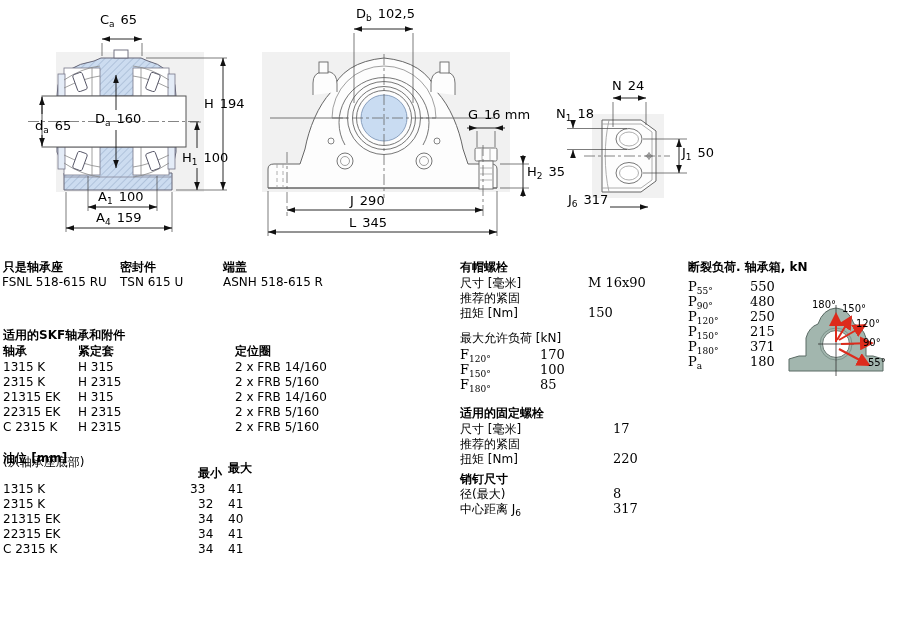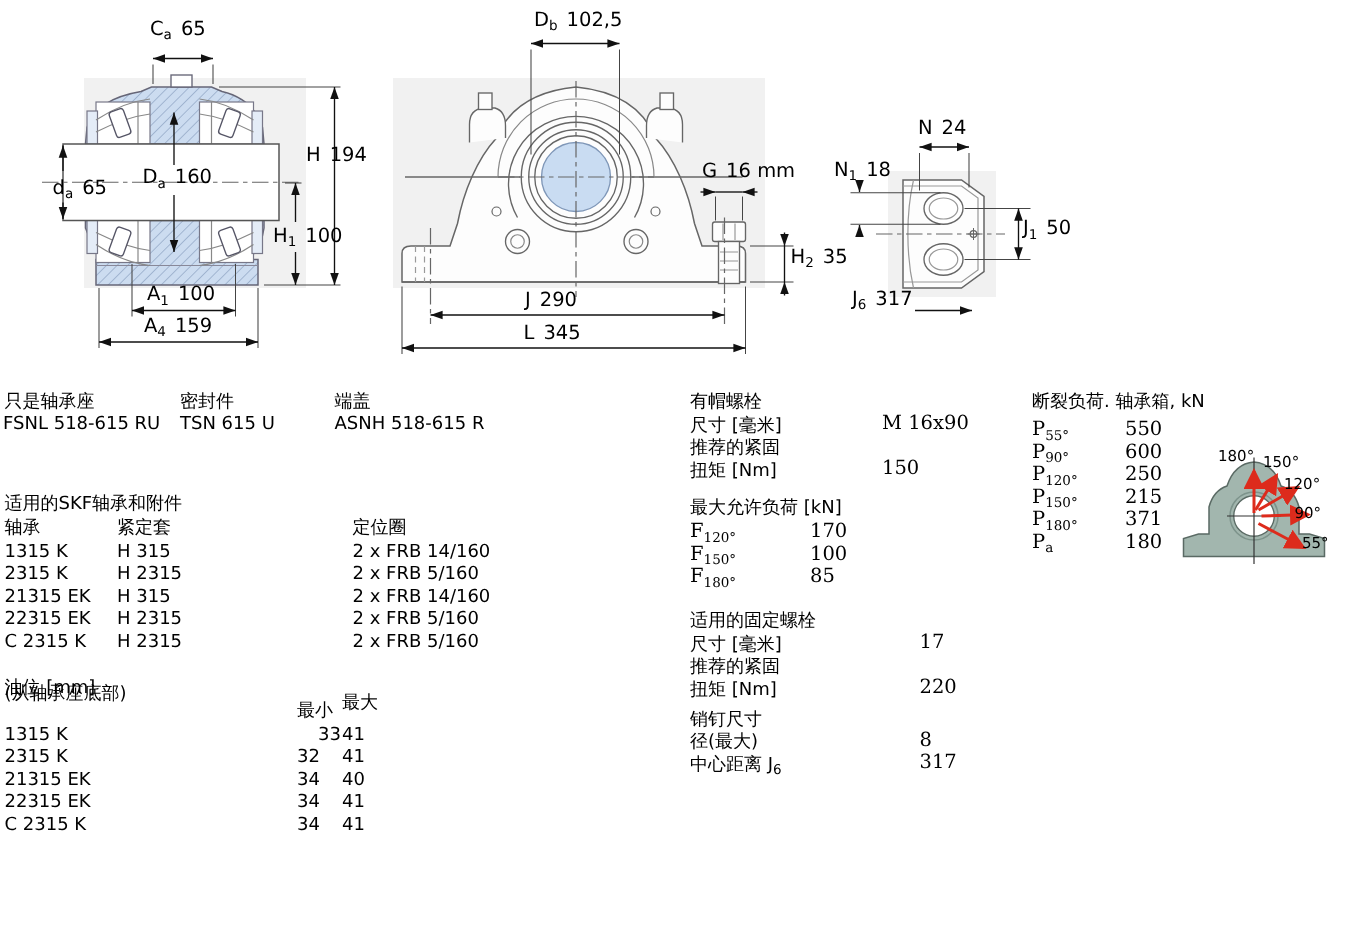--- a/index.html
+++ b/index.html
@@ -1,20 +1,20 @@
 <!DOCTYPE html>
 <html><head>
 <meta charset="utf-8">
 <style>
   html,body{margin:0;padding:0;background:#fff;}
   .page{position:relative;width:900px;height:620px;background:#ffffff;overflow:hidden;
         font-family:"DejaVu Sans","Liberation Sans",sans-serif;color:#000;}
   svg{position:absolute;left:0;top:0;}
   .t{position:absolute;font-size:12px;line-height:13px;white-space:nowrap;}
-  .b{font-weight:normal;}
+  .b{font-weight:bold;}
   .sv{font-family:"DejaVu Serif","Liberation Serif",serif;font-size:13px;}
   .sym{font-family:"DejaVu Serif","Liberation Serif",serif;font-size:13px;}
   .sym sub{font-size:9px;line-height:0;vertical-align:-3px;}
   .dim{position:absolute;font-size:13px;line-height:14px;white-space:nowrap;color:#000;}
   .dim sub{font-size:9px;line-height:0;vertical-align:-3px;}
   .dim .dv{margin-left:6px;}
   .ang{position:absolute;font-size:10px;line-height:11px;white-space:nowrap;color:#000;}
 </style>
 </head>
 <body>
@@ -227,21 +227,21 @@
   <div class="t" style="left:3px;top:421px">C 2315 K</div>
   <div class="t" style="left:78px;top:421px">H 2315</div>
   <div class="t" style="left:235px;top:421px">2 x FRB 5/160</div>
 
   <div class="t b" style="left:3px;top:452px">油位 [mm]</div>
   <div class="t" style="left:3px;top:456px">(从轴承座底部)</div>
   <div class="t b" style="left:198px;top:467px">最小</div>
   <div class="t b" style="left:228px;top:462px">最大</div>
 
   <div class="t" style="left:3px;top:483px">1315 K</div>
-  <div class="t" style="left:212px;top:483px">33</div>
+  <div class="t" style="left:190px;top:483px">33</div>
   <div class="t" style="left:228px;top:483px">41</div>
   <div class="t" style="left:3px;top:498px">2315 K</div>
   <div class="t" style="left:198px;top:498px">32</div>
   <div class="t" style="left:228px;top:498px">41</div>
   <div class="t" style="left:3px;top:513px">21315 EK</div>
   <div class="t" style="left:198px;top:513px">34</div>
   <div class="t" style="left:228px;top:513px">40</div>
   <div class="t" style="left:3px;top:528px">22315 EK</div>
   <div class="t" style="left:198px;top:528px">34</div>
   <div class="t" style="left:228px;top:528px">41</div>
@@ -274,21 +274,21 @@
   <div class="t b" style="left:460px;top:473px">销钉尺寸</div>
   <div class="t" style="left:460px;top:488px">径(最大)</div>
   <div class="t sv" style="left:613px;top:487px">8</div>
   <div class="t" style="left:460px;top:503px"><span>中心距离 J</span><sub style="font-size:9px;vertical-align:-3px">6</sub></div>
   <div class="t sv" style="left:613px;top:502px">317</div>
 
   <div class="t b" style="left:688px;top:261px">断裂负荷. 轴承箱, kN</div>
   <div class="t sym" style="left:688px;top:280px"><span>P</span><sub>55°</sub></div>
   <div class="t sv" style="left:750px;top:280px">550</div>
   <div class="t sym" style="left:688px;top:295px"><span>P</span><sub>90°</sub></div>
-  <div class="t sv" style="left:750px;top:295px">600</div>
+  <div class="t sv" style="left:750px;top:295px">480</div>
   <div class="t sym" style="left:688px;top:310px"><span>P</span><sub>120°</sub></div>
   <div class="t sv" style="left:750px;top:310px">250</div>
   <div class="t sym" style="left:688px;top:325px"><span>P</span><sub>150°</sub></div>
   <div class="t sv" style="left:750px;top:325px">215</div>
   <div class="t sym" style="left:688px;top:340px"><span>P</span><sub>180°</sub></div>
   <div class="t sv" style="left:750px;top:340px">371</div>
   <div class="t sym" style="left:688px;top:355px"><span>P</span><sub>a</sub></div>
   <div class="t sv" style="left:750px;top:355px">180</div>
 
   <div class="ang" style="left:812px;top:299px">180°</div>

